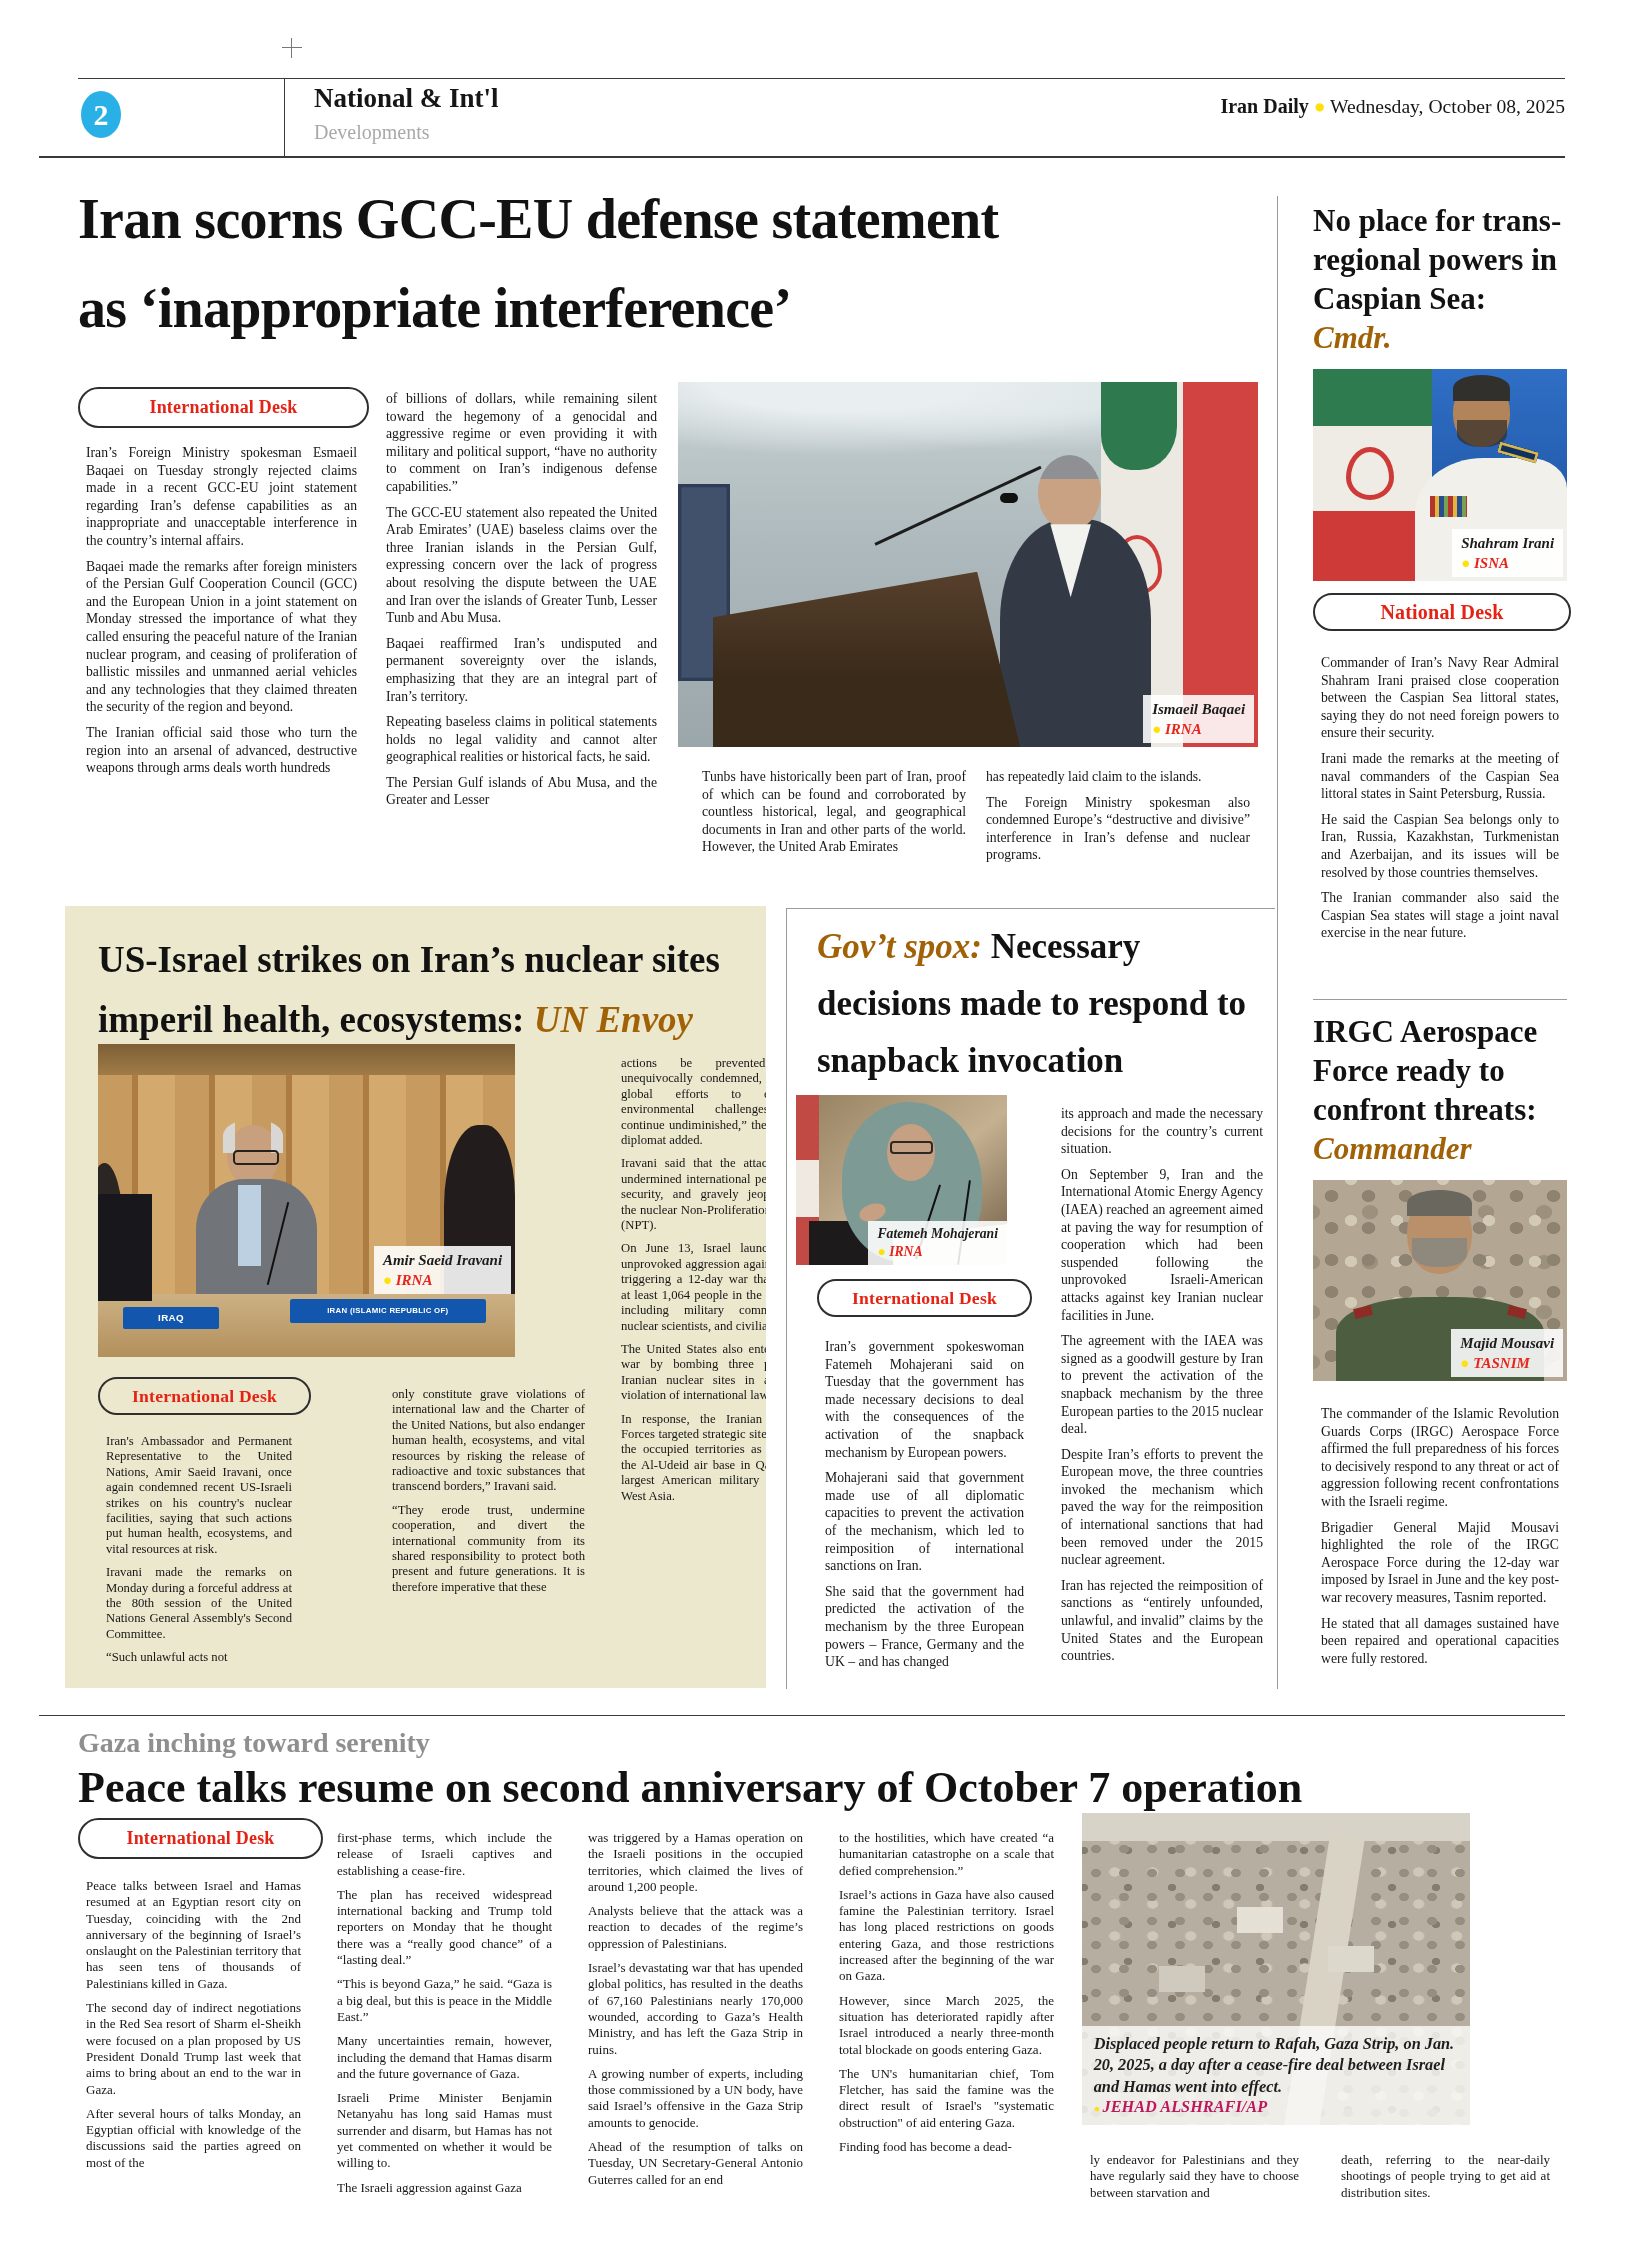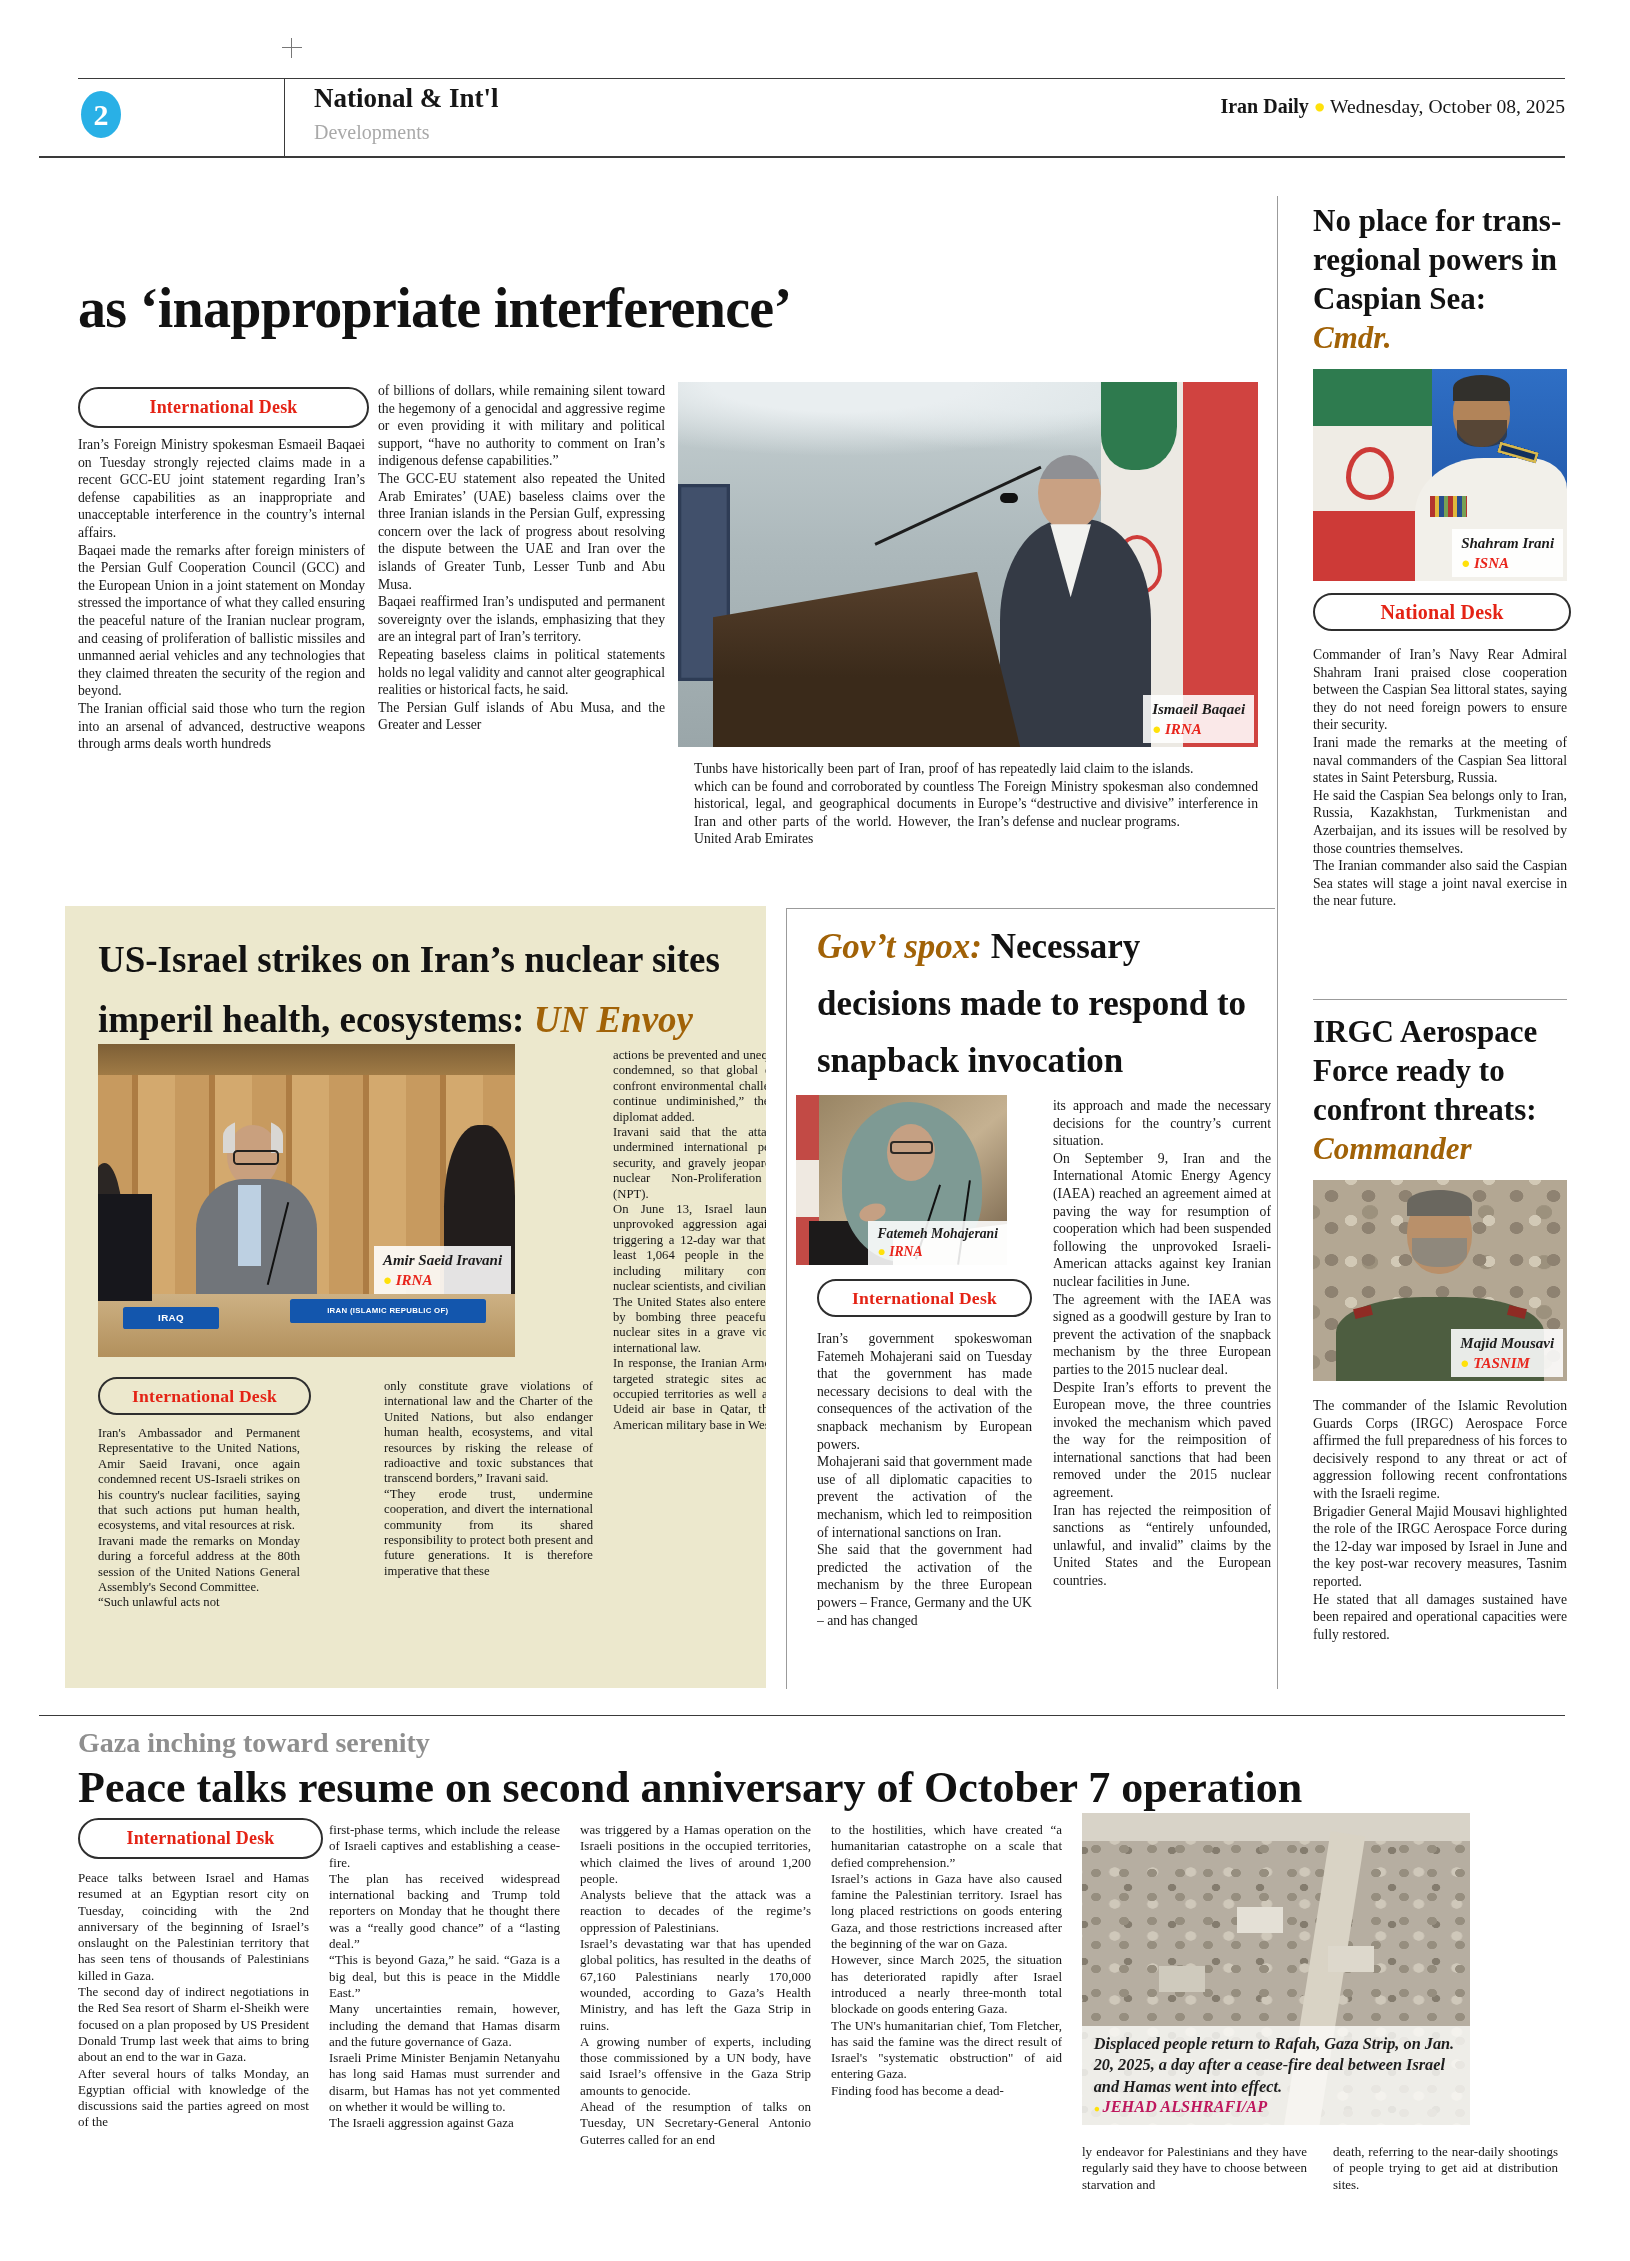--- a/index.html
+++ b/index.html
@@ -5,21 +5,21 @@
   html,body{margin:0;padding:0;background:#e9e9e9}
   .page{position:relative;width:1630px;height:2261px;background:#fff;overflow:hidden;
         font-family:"Liberation Serif",serif;color:#161616}
   .rule{position:absolute;background:#3a3a3a}
   .rule-lt{position:absolute;background:#9b9b9b}
   h1,h2,h3{margin:0;font-weight:bold;color:#121212}
   .git{color:#a16207;font-style:italic}
   .desk{position:absolute;border:2px solid #2e2e2e;border-radius:22px;display:flex;align-items:center;
         justify-content:center;color:#e42315;font-weight:bold;font-size:18px;height:37px;background:transparent;letter-spacing:0.2px}
   .body{position:absolute;font-size:13.7px;line-height:17.6px;text-align:justify;overflow:hidden}
-  .body p{margin:0}
+  .body p{margin:8px}
   .body-sm{font-size:12.7px;line-height:15.4px}
   .body-b{font-size:13px;line-height:16.3px}
   .ph{position:absolute;overflow:hidden;background:#ccc}
   .ph>div{position:absolute}
   .cap{position:absolute;right:3.9px;bottom:3.9px;background:rgba(255,255,255,.88);padding:3.9px 9px;
        font-size:15px;font-style:italic;font-weight:bold;line-height:20px;text-align:left;color:#1c1c1c}
   .cap .dot,.dotc{color:#ffe10a;font-style:normal}
   .cap .agency{color:#e8251c}
   
   .pgnum{position:absolute;left:81px;top:91px;width:40px;height:47px;border-radius:50%;
@@ -125,21 +125,21 @@
   <div class="sect">National &amp; Int'l</div>
   <div class="sub">Developments</div>
   <div class="hright">
     <b>Iran Daily</b>
     <span class="dotc"> ● </span>
     <span>Wednesday, October 08, 2025</span>
   </div>
   <div class="rule" style="left:39px;top:156px;width:1526px;height:2px"></div>
 
   <h1 class="hl-main">
-    <br>
+    <span>Iran scorns GCC-EU defense statement</span><br>
     <span>as ‘inappropriate interference’</span>
   </h1>
 
   <div class="desk" style="left:78px;top:387px;width:287px">International Desk</div>
   <div class="body" style="left:78px;top:436px;width:287px;height:450px">
       <p>Iran’s Foreign Ministry spokesman Esmaeil Baqaei on Tuesday strongly rejected claims made in a recent GCC-EU joint statement regarding Iran’s defense capabilities as an inappropriate and unacceptable interference in the country’s internal affairs.</p>
       <p>Baqaei made the remarks after foreign ministers of the Persian Gulf Cooperation Council (GCC) and the European Union in a joint statement on Monday stressed the importance of what they called ensuring the peaceful nature of the Iranian nuclear program, and ceasing of proliferation of ballistic missiles and unmanned aerial vehicles and any technologies that they claimed threaten the security of the region and beyond.</p>
       <p>The Iranian official said those who turn the region into an arsenal of advanced, destructive weapons through arms deals worth hundreds</p>
     </div>
   <div class="body" style="left:378px;top:382px;width:287px;height:503px">

